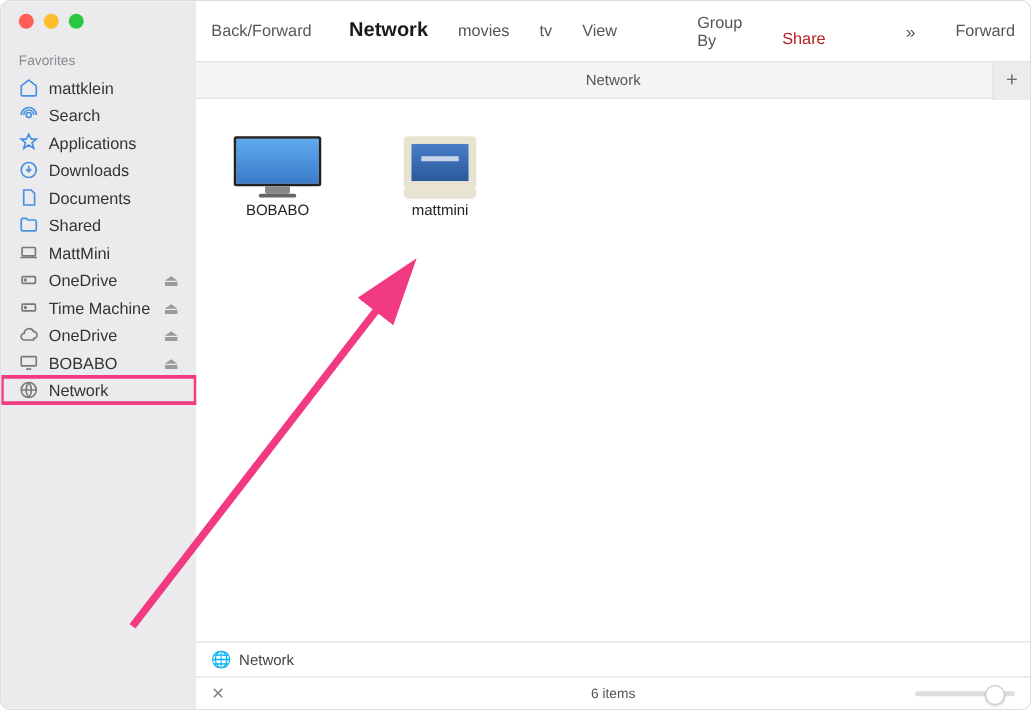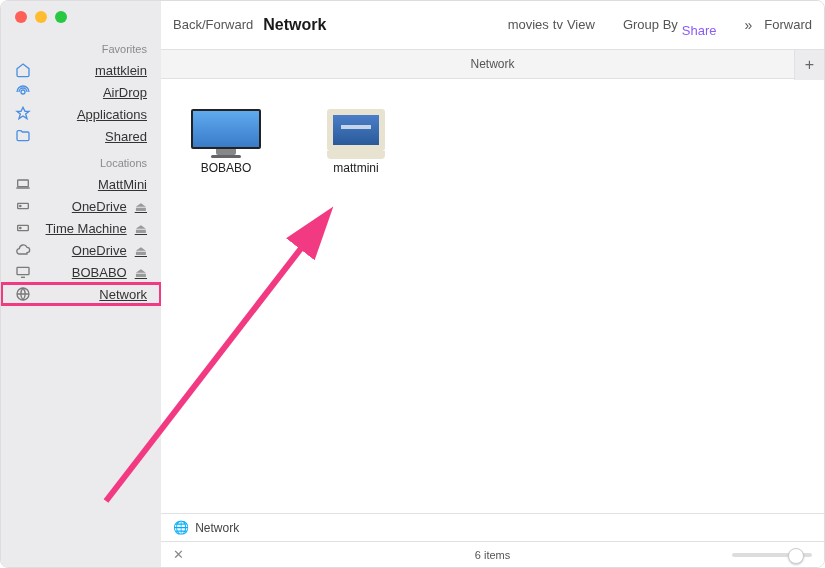--- a/index.html
+++ b/index.html
@@ -1,40 +1,40 @@
 <!DOCTYPE html>
 <html><head>
 <meta charset="utf-8">
 <style>
 * { margin: 0; padding: 0; box-sizing: border-box; font-family: -apple-system, BlinkMacSystemFont, "Helvetica Neue", sans-serif; }
 body { width: 825px; height: 568px; background: #fff; border: 1px solid #ddd; border-radius: 8px; overflow: hidden; display: flex; flex-direction: column; }
 
 .window { display: flex; height: 100%; position: relative; }
 
-.sidebar { width: 160px; background: #ebebed; padding-top: 10px; overflow-y: auto; font-size: 13px; color: #333; text-align: right; }
+.sidebar { width: 160px; background: #ebebed; padding-top: 10px; overflow-y: auto; font-size: 13px; color: #333; }
 .traffic { display: flex; gap: 8px; padding: 0 0 10px 14px; }
 .dot { width: 12px; height: 12px; border-radius: 50%; }
 .red { background: #ff5f57; }
 .yellow { background: #ffbd2e; }
 .green { background: #28c840; }
 
 .section-title { font-size: 11px; color: #8a8a8e; padding: 10px 14px 4px; font-weight: 500; }
-.side-item { display: flex; align-items: center; padding: 3px 14px; gap: 8px; cursor: default; position: relative; text-decoration: underline; }
+.side-item { display: flex; align-items: center; padding: 3px 14px; gap: 8px; cursor: default; position: relative; }
 .side-item .icon { width: 16px; height: 16px; display: flex; align-items: center; justify-content: center; color: #4a90e2; flex-shrink: 0; }
 .side-item .icon.gray { color: #7a7a7a; }
 .side-item .label { color: #333; flex: 1; white-space: nowrap; overflow: hidden; text-overflow: ellipsis; }
 .eject { color: #9a9a9a; margin-left: auto; }
 .network-highlight { outline: 3px solid #f23a82; outline-offset: -2px; }
 
 .main { flex: 1; display: flex; flex-direction: column; background: #fff; }
-.toolbar { height: 48px; display: flex; align-items: center; padding: 0 12px; gap: 4px; font-size: 13px; color: #555; border-bottom: 1px solid transparent; }
+.toolbar { height: 48px; display: flex; align-items: center; padding: 0 12px; gap: 24px; font-size: 13px; color: #555; border-bottom: 1px solid transparent; }
 .toolbar .nav { color: #444; }
 .toolbar .title { font-size: 16px; font-weight: 600; color: #1a1a1a; margin-right: auto; margin-left: 6px; }
 .toolbar .btn { color: #555; cursor: default; }
-.toolbar .btn.disabled { color: #8b5cf6; margin-top: 11px; }
+.toolbar .btn.disabled { color: #b91c1c; margin-top: 11px; }
 .toolbar .search { color: #555; margin-left: 8px; }
 .toolbar .chev { font-size: 14px; }
 
 .header { height: 30px; display: flex; align-items: center; justify-content: center; background: #f4f4f5; border-top: 1px solid #e1e1e3; border-bottom: 1px solid #e1e1e3; font-size: 12px; color: #555; position: relative; }
 .plus { position: absolute; right: 0; top: 0; width: 30px; height: 30px; display: flex; align-items: center; justify-content: center; background: #ececee; border-left: 1px solid #e1e1e3; color: #666; font-size: 16px; }
 
 .content { flex: 1; padding: 30px 20px; display: flex; gap: 40px; align-items: flex-start; position: relative; }
 .item { display: flex; flex-direction: column; align-items: center; width: 90px; gap: 8px; cursor: default; }
 .item .monitor { width: 70px; height: 44px; position: relative; }
 .monitor .screen { width: 70px; height: 40px; background: linear-gradient(to bottom, #5faaef, #3a7bc8); border: 2px solid #222; border-radius: 2px; }
@@ -78,44 +78,60 @@
           </span>
           <span class="label">mattklein</span>
         </div>
         <div class="side-item">
           <span class="icon">
             <svg class="ico" viewBox="0 0 24 24" fill="none" stroke="currentColor" stroke-width="2">
               <circle cx="12" cy="12" r="3"></circle>
               <path d="M6 12a6 6 0 0112 0M3 12a9 9 0 0118 0"></path>
             </svg>
           </span>
-          <span class="label">AirDrop</span>
+          <span class="label">Search</span>
         </div>
         <div class="side-item">
           <span class="icon">
             <svg class="ico" viewBox="0 0 24 24" fill="none" stroke="currentColor" stroke-width="2">
               <path d="M12 2l3 6h6l-5 4 2 7-6-4-6 4 2-7-5-4h6z"></path>
             </svg>
           </span>
           <span class="label">Applications</span>
         </div>
+        <div class="side-item">
+          <span class="icon">
+            <svg class="ico" viewBox="0 0 24 24" fill="none" stroke="currentColor" stroke-width="2">
+              <circle cx="12" cy="12" r="9"></circle>
+              <path d="M12 7v7m-3-3l3 3 3-3"></path>
+            </svg>
+          </span>
+          <span class="label">Downloads</span>
+        </div>
       </div>
 
     <div id="icloud-list">
         <div class="side-item">
           <span class="icon">
             <svg class="ico" viewBox="0 0 24 24" fill="none" stroke="currentColor" stroke-width="2">
+              <path d="M6 3h9l4 4v14H6z"></path>
+            </svg>
+          </span>
+          <span class="label">Documents</span>
+        </div>
+        <div class="side-item">
+          <span class="icon">
+            <svg class="ico" viewBox="0 0 24 24" fill="none" stroke="currentColor" stroke-width="2">
               <path d="M3 6a2 2 0 012-2h4l2 2h8a2 2 0 012 2v9a2 2 0 01-2 2H5a2 2 0 01-2-2V6z"></path>
             </svg>
           </span>
           <span class="label">Shared</span>
         </div>
       </div>
 
-    <div class="section-title">Locations</div>
     <div id="locations-list">
         <div class="side-item">
           <span class="icon gray">
             <svg class="ico" viewBox="0 0 24 24" fill="none" stroke="currentColor" stroke-width="2">
               <rect x="4" y="6" width="16" height="10" rx="1"></rect>
               <path d="M2 18h20"></path>
             </svg>
           </span>
           <span class="label">MattMini</span>
         </div>

